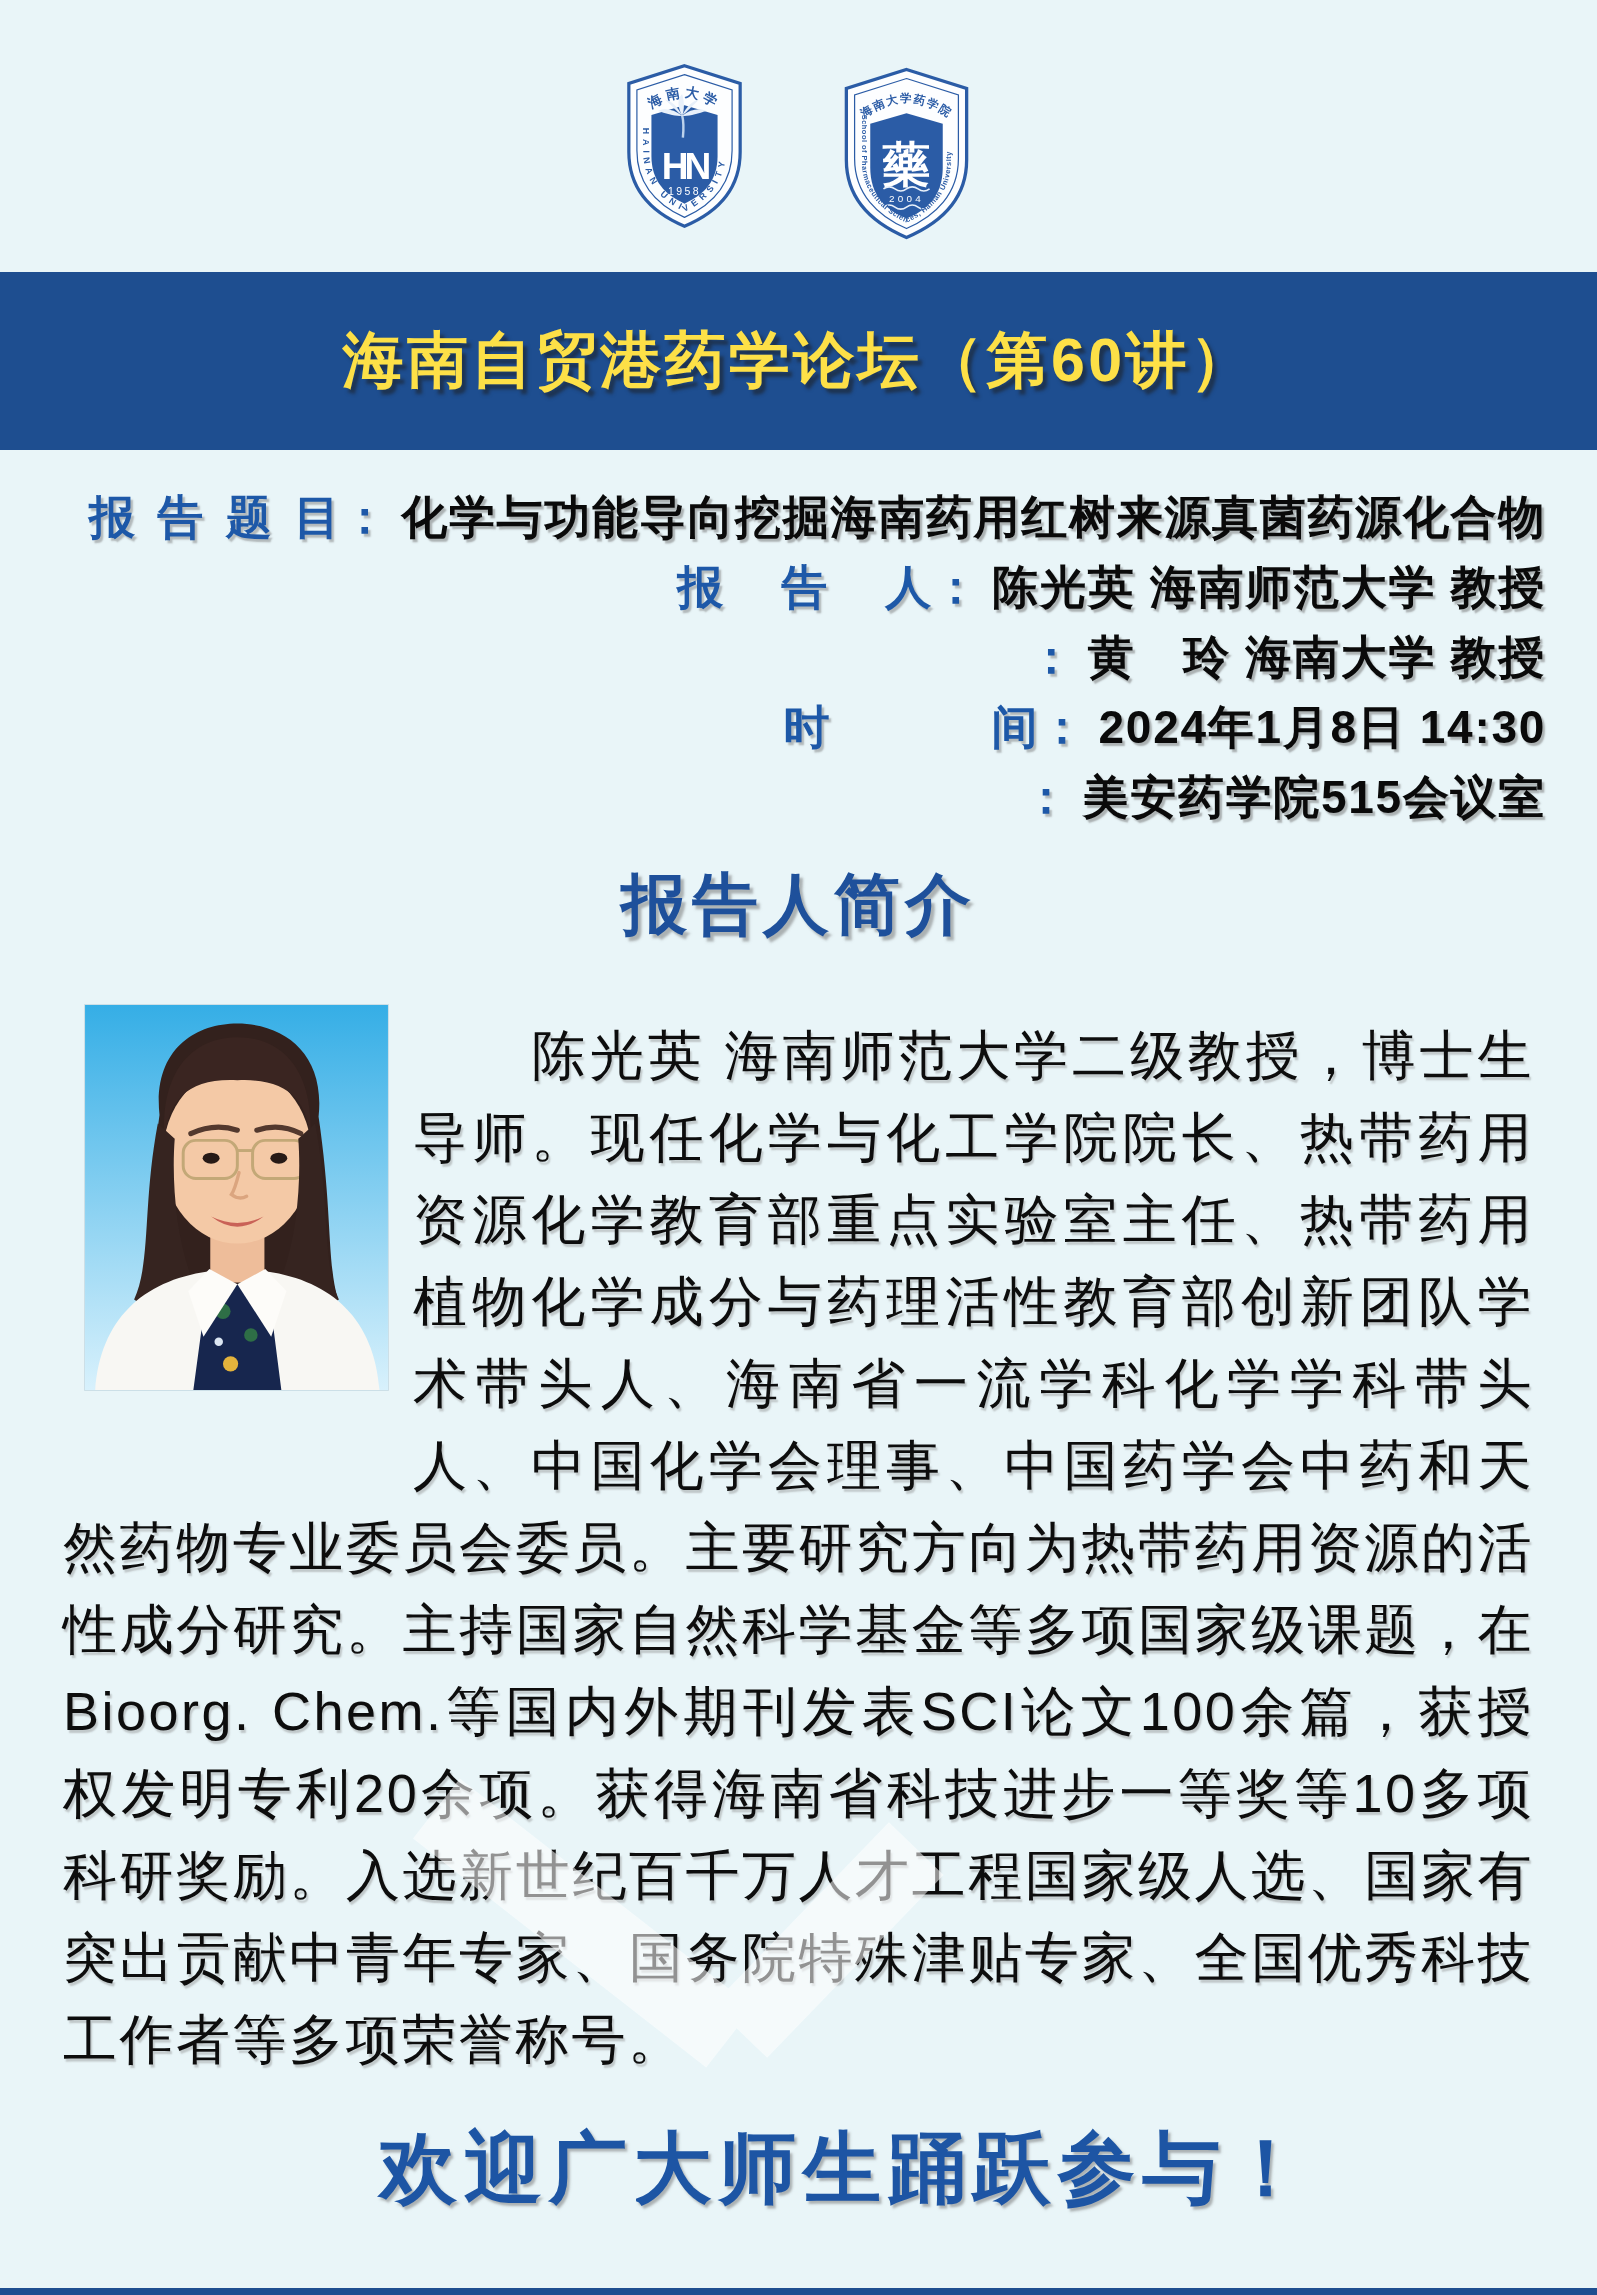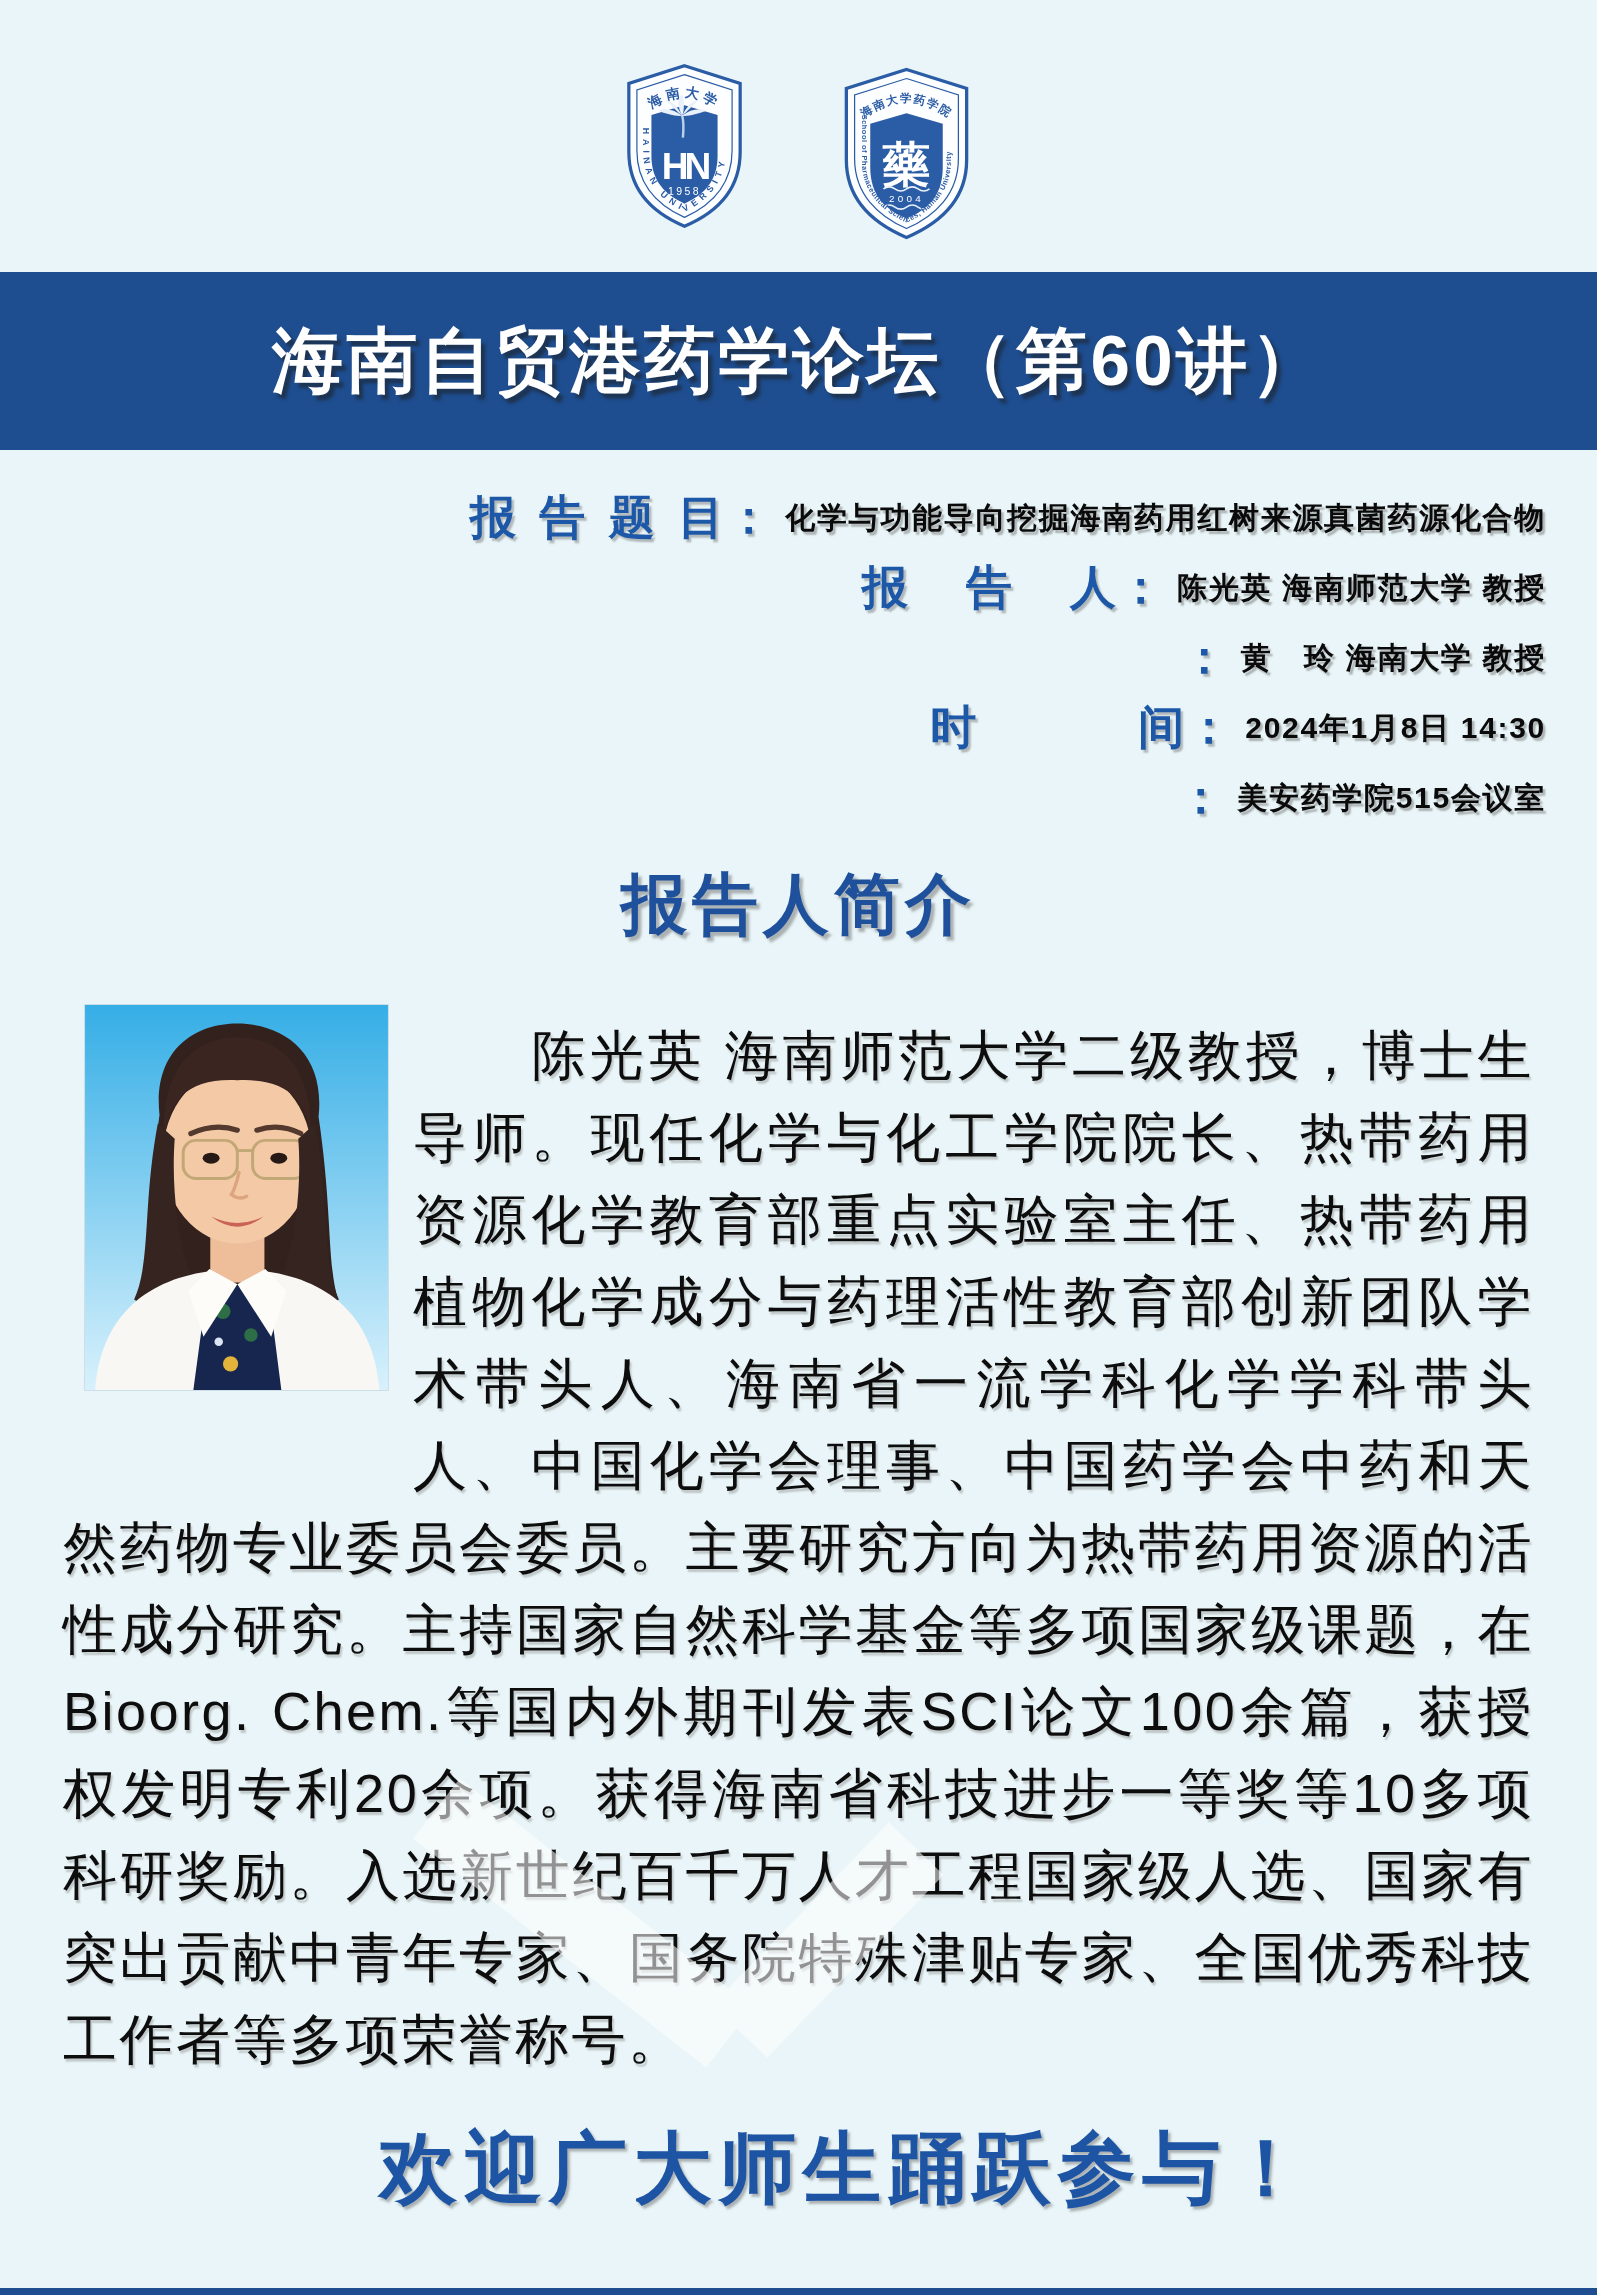--- a/index.html
+++ b/index.html
@@ -16,39 +16,39 @@
     display:flex;justify-content:center;align-items:flex-start;gap:95px;
   }
   
   .banner{
     position:absolute;top:272px;left:0;width:100%;height:178px;
     background:#1e4e90;
     display:flex;align-items:center;justify-content:center;
   }
   .banner h1{
     margin:0;
-    font-size:71px;font-weight:900;letter-spacing:3.4px;
-    color:#ffffff;white-space:nowrap;
+    font-size:61px;font-weight:900;letter-spacing:3.4px;
+    color:#fde047;white-space:nowrap;
     text-shadow:4.2px 5px 3.4px rgba(30,30,30,.55);
   }
   
   .info{position:absolute;top:483px;left:89px;right:51px;}
   .info-row{display:flex;align-items:center;height:70px;white-space:nowrap;justify-content:flex-end;}
   .info-label{
     display:inline-block;width:254px;
     text-align:justify;text-align-last:justify;
     font-size:46px;font-weight:900;color:#1d58a8;
     text-shadow:2.5px 3.4px 1.7px rgba(110,110,110,.45);
   }
   .info-colon{
     font-size:46px;font-weight:900;color:#1d58a8;margin:0 13.5px 0 1.7px;
     text-shadow:2.5px 3.4px 1.7px rgba(110,110,110,.45);
   }
   .info-value{
-    font-size:30px;font-weight:900;color:#0a0a0a;letter-spacing:1.7px;
+    font-size:46px;font-weight:900;color:#0a0a0a;letter-spacing:1.7px;
     text-shadow:2.5px 3.4px 1.7px rgba(110,110,110,.5);
   }
   
   .section-title{
     position:absolute;top:860px;left:0;width:100%;
     margin:0;text-align:center;
     font-size:66px;font-weight:900;color:#1e509b;letter-spacing:5px;
     text-shadow:3.4px 4.2px 2.5px rgba(110,110,110,.5);
   }
   

